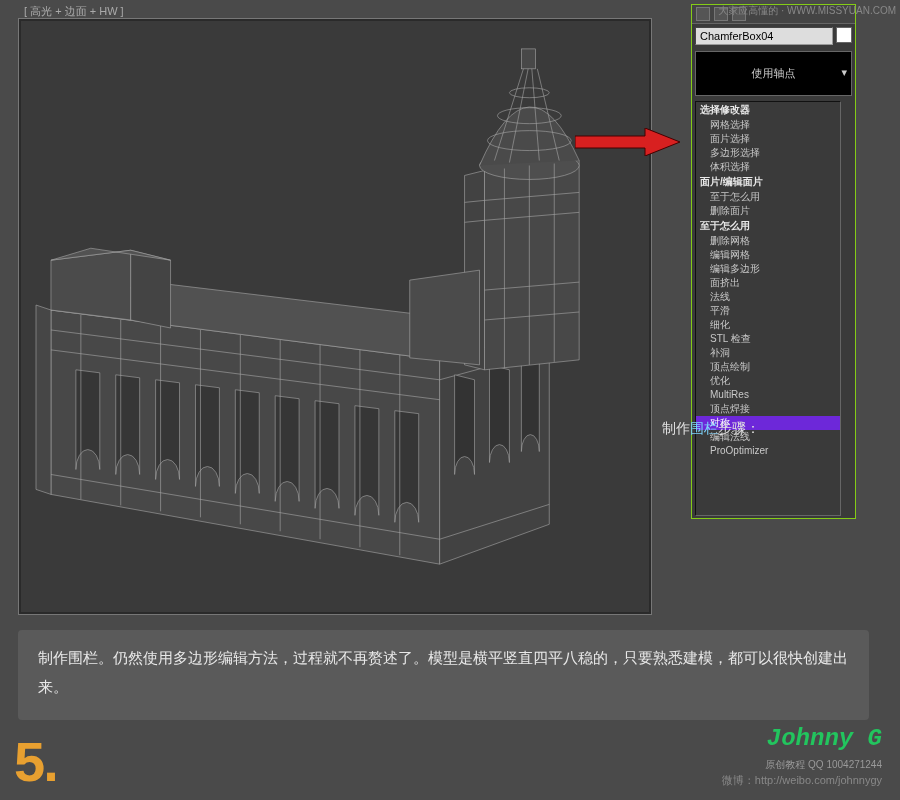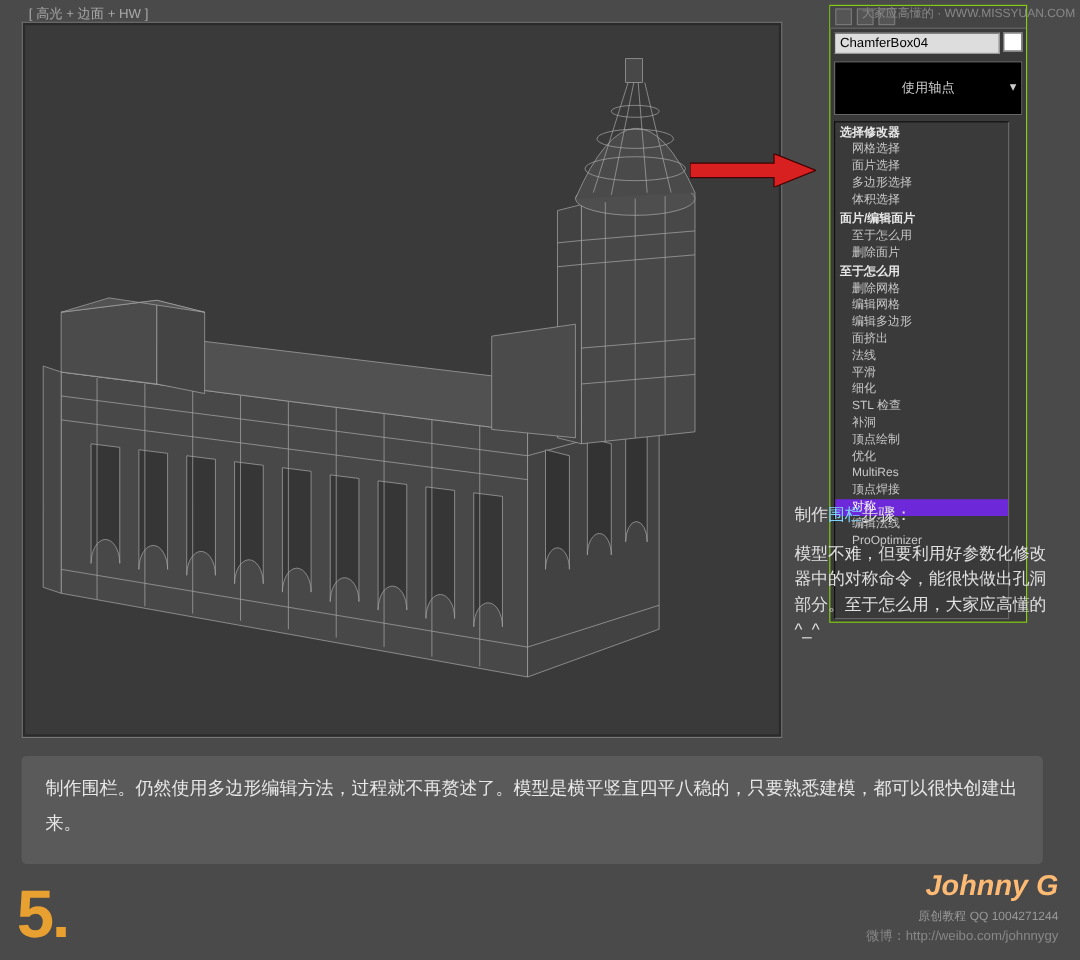--- a/index.html
+++ b/index.html
@@ -37,21 +37,21 @@
 
 .right-text { position: absolute; top: 418px; right: 28px; width: 210px; font-size: 14px; line-height: 1.5; }
 .right-text .line1 { margin-bottom: 12px; }
 .hl { color: #7dd3fc; }
 
 .caption-box { position: absolute; top: 630px; left: 18px; width: 851px; height: 90px; background: #5a5a5a; border-radius: 4px; padding: 14px 20px; font-size: 15px; line-height: 1.9; color: #e8e8e8; }
 
 .step-num { position: absolute; left: 14px; bottom: 6px; font-size: 56px; font-weight: 900; color: #e8a030; font-family: Arial, sans-serif; letter-spacing: -2px; }
 
 .signature { position: absolute; right: 18px; bottom: 12px; text-align: right; font-size: 11px; color: #888; line-height: 1.5; }
-.signature .name { font-size: 24px; font-weight: bold; font-style: italic; color: #fdba74; font-family: Liberation Sans, sans-serif; }
+.signature .name { font-size: 24px; font-weight: bold; font-style: italic; color: #22c55e; font-family: Liberation Mono, monospace; }
 .signature .sub1 { font-size: 10px; color: #999; }
 </style>
 </head>
 <body>
 
 <div class="viewport-label">[ 高光 + 边面 + HW ]</div>
 
 <div class="viewport">
   <div class="viewport-inner">
     <svg class="model-svg" viewBox="0 0 630 593">
@@ -188,21 +188,20 @@
 <div class="watermark-top">大家应高懂的 · WWW.MISSYUAN.COM</div>
 
 <svg class="arrow" viewBox="0 0 105 28">
   <polygon points="0,8 70,8 70,0 105,14 70,28 70,20 0,20" fill="#d82020" stroke="#400" stroke-width="1"></polygon>
 </svg>
 
 <div class="right-text">
   <div class="line1">
     <span>制作</span><span class="hl">围栏</span><span>步骤：</span>
   </div>
-  <div>模型不难，但要利用好参数化修改器中的对称命令，能很快做出孔洞部分。至于怎么用，大家应高懂的^_^</div>
 </div>
 
 <div class="caption-box">
   <span>制作围栏。仍然使用多边形编辑方法，过程就不再赘述了。模型是横平竖直四平八稳的，只要熟悉建模，都可以很快创建出来。</span>
 </div>
 
 <div class="step-num">5.</div>
 
 <div class="signature">
   <div class="name">Johnny G</div>

